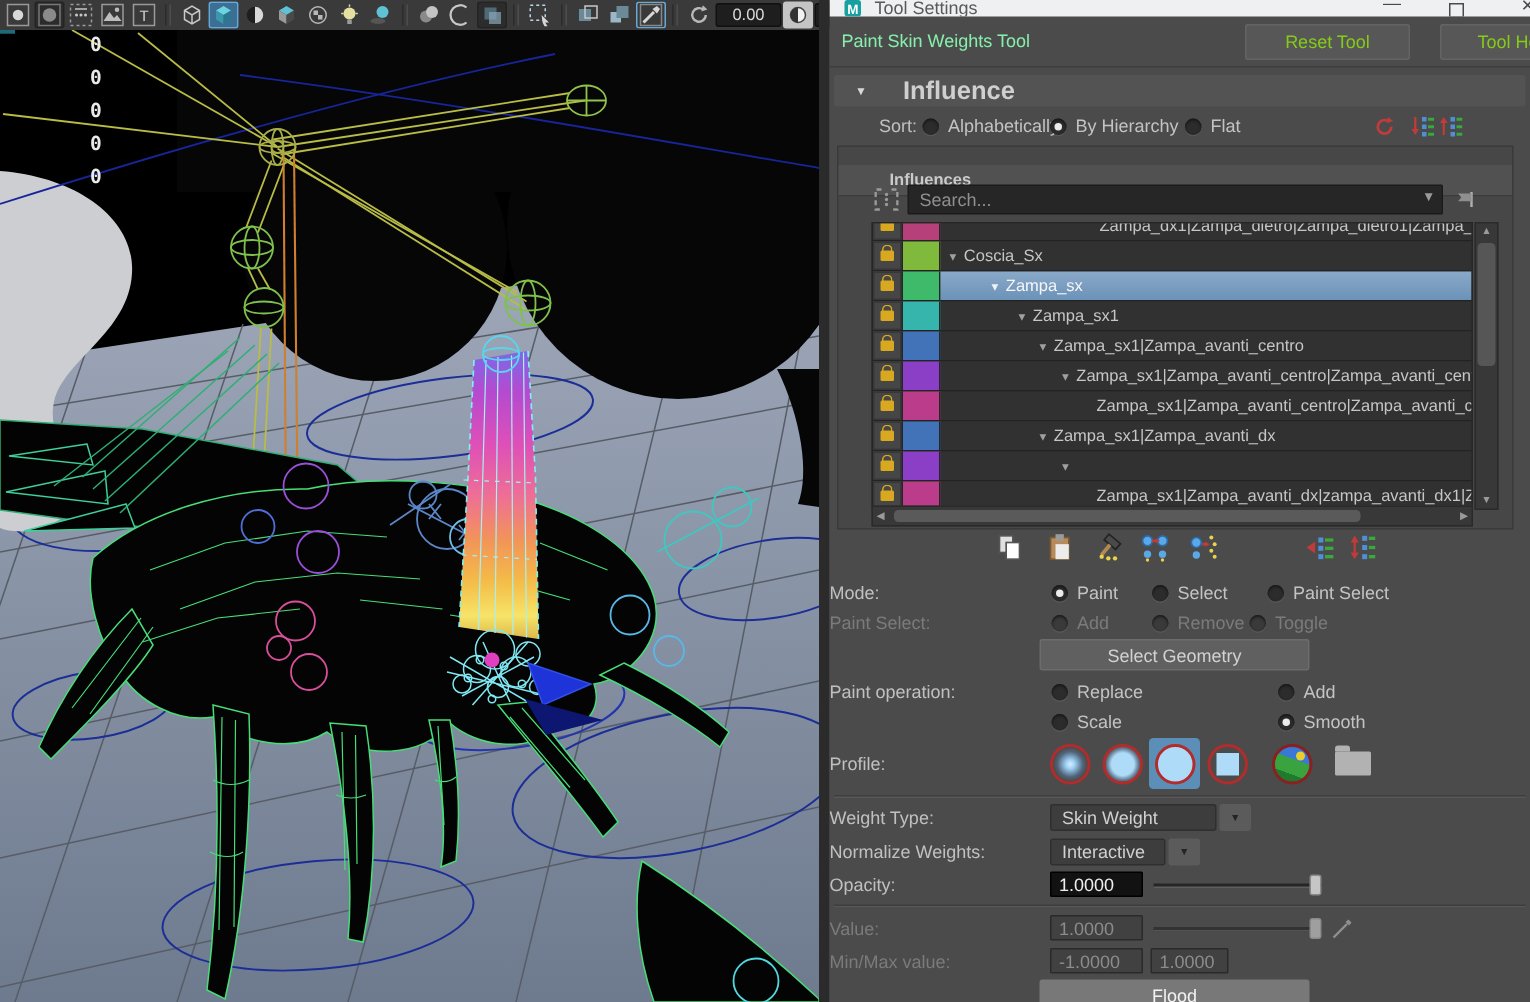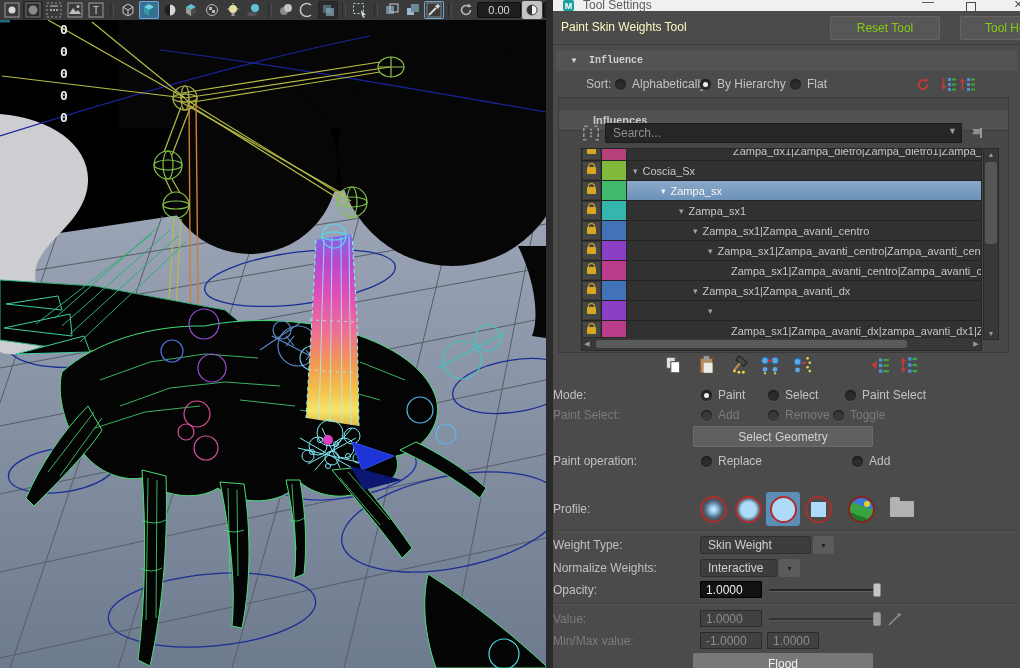--- a/index.html
+++ b/index.html
@@ -27,28 +27,28 @@
   
   #panel{position:absolute;left:553px;top:0;width:467px;height:668px;background:#4b4b4b;overflow:hidden;}
 
   .titlebar{position:absolute;top:0;left:0;right:0;height:11px;background:#eef0f1;overflow:hidden;}
   .mico{position:absolute;left:10px;top:0;width:11px;height:11px;background:#18a0a0;border-radius:2px;
         color:#fff;font-size:9px;font-weight:bold;text-align:center;line-height:13px;}
   .wtitle{position:absolute;left:30px;top:-2px;font-size:12px;color:#5a5a5a;}
   .wbtn{position:absolute;top:0;color:#4a4a4a;font-size:10px;line-height:11px;}
 
   .toolhead{position:absolute;top:11px;left:0;right:0;height:33px;border-bottom:1px solid #3e3e3e;}
-  .tooltitle{position:absolute;left:8px;top:9px;font-size:12px;color:#fef9c3;}
+  .tooltitle{position:absolute;left:8px;top:9px;font-size:12px;color:#86efac;}
   .btn{background:#575757;box-shadow:inset 0 0 0 1px #646464;border-radius:2px;color:#84cc16;font-size:12px;
        display:flex;align-items:center;justify-content:center;}
 
   .sechead{position:absolute;top:50px;left:3px;right:3px;height:21px;background:#535353;border-radius:2px;
            display:flex;align-items:center;}
   .sectri{margin-left:14px;font-size:8px;color:#d8d8d8;}
-  .seclbl{margin-left:11px;font-weight:bold;font-size:10px;color:#cfcfcf;font-family:Liberation Mono, monospace;}
+  .seclbl{margin-left:24px;font-weight:bold;font-size:17px;color:#cfcfcf;}
 
   .sortrow{position:absolute;top:75px;left:0;right:0;height:18px;font-size:12px;}
   .ritem{position:absolute;display:flex;align-items:center;height:18px;white-space:nowrap;}
   .radio{display:inline-block;width:11px;height:11px;border-radius:50%;background:#2c2c2c;
          box-shadow:inset 0 1px 2px #141414,0 1px 0 rgba(255,255,255,.07);flex:none;}
   .radio.on::after{content:"";display:block;width:5px;height:5px;border-radius:50%;background:#ececec;margin:3px;}
   .radio.dis{background:#3a3a3a;}
   .rlabel{margin-left:6px;color:#c3c3c3;font-size:12px;}
   .rlabel.dis{color:#7b7b7b;}
   .sicon{position:absolute;top:1px;width:16px;height:16px;}
@@ -793,20 +793,30 @@
       <span class="flabel">Paint operation:</span>
       <span class="ritem" style="left:148px;">
         <span class="radio"></span>
         <span class="rlabel">Replace</span>
       </span>
       <span class="ritem" style="left:299px;">
         <span class="radio"></span>
         <span class="rlabel">Add</span>
       </span>
     </div>
+    <div class="abs" style="left:0;right:0;top:472px;height:18px;">
+      <span class="ritem" style="left:148px;">
+        <span class="radio"></span>
+        <span class="rlabel">Scale</span>
+      </span>
+      <span class="ritem" style="left:299px;">
+        <span class="radio on"></span>
+        <span class="rlabel">Smooth</span>
+      </span>
+    </div>
 
     <div class="abs" style="left:0;right:0;top:492px;height:36px;">
       <span class="flabel" style="top:8px;">Profile:</span>
       <div class="pwrap" style="left:143px;">
           <div class="pbr pb1"></div>
         </div>
       <div class="pwrap" style="left:178px;">
           <div class="pbr pb2"></div>
         </div>
       <div class="pwrap sel" style="left:213px;">

